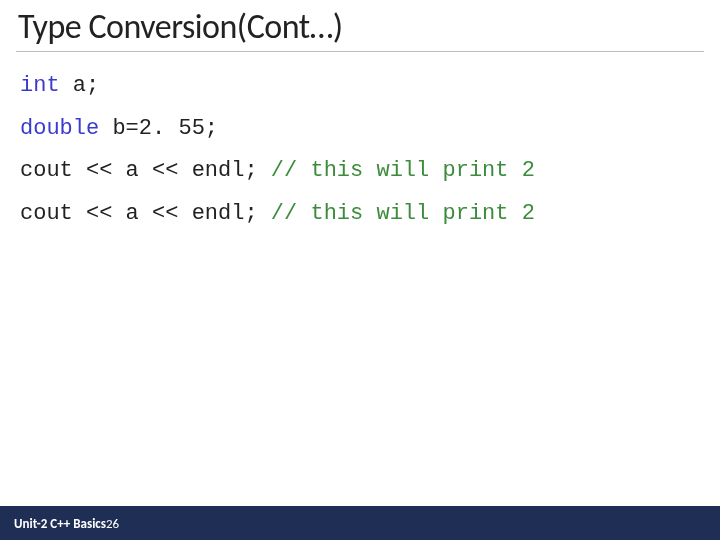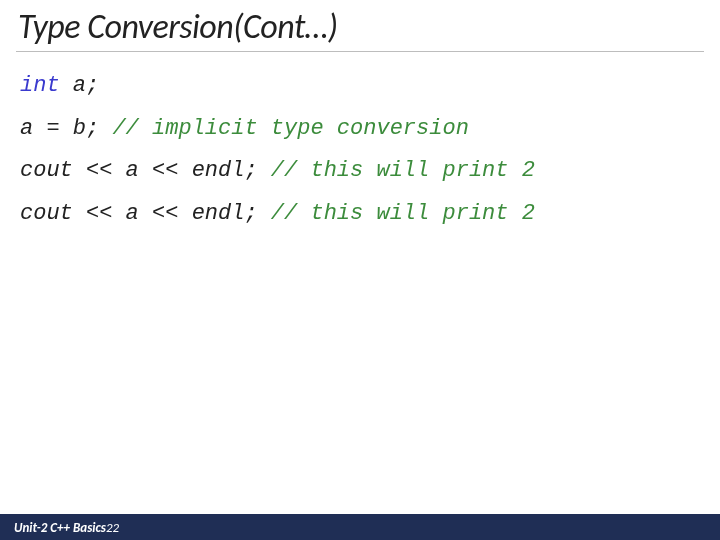--- a/index.html
+++ b/index.html
@@ -1,15 +1,15 @@
 <!DOCTYPE html>
 <html><head>
 <meta charset="utf-8">
 <style>
-  * { margin: 0; padding: 0; box-sizing: border-box; font-style: italic; }
+  * { margin: 0; padding: 0; box-sizing: border-box; }
   body {
     width: 720px;
     height: 540px;
     background: #ffffff;
     font-family: Calibri, Arial, sans-serif;
     position: relative;
     overflow: hidden;
   }
   .slide-title {
     font-size: 34px;
@@ -35,42 +35,42 @@
     white-space: pre;
   }
   .kw { color: #3a3ace; }
   .comment { color: #3c8c3c; }
   .seg { display: inline; margin-top: 13px; }
   .footer {
     position: absolute;
     bottom: 0;
     left: 0;
     right: 0;
-    height: 26px;
+    height: 34px;
     background: #1f2e55;
     color: #ffffff;
     font-size: 13px;
     display: flex;
     align-items: center;
     padding: 0 14px;
     font-family: Calibri, Arial, sans-serif;
   }
   .footer-left { flex: 0 0 auto; font-weight: 600; }
   .footer-center { flex: 1 1 auto; text-align: center; font-weight: 600; }
   .footer-right { flex: 0 0 auto; font-weight: 400; }
 </style>
 </head>
 <body>
 
 <div class="slide-title">Type Conversion(Cont…)</div>
 <div class="title-underline"></div>
 
 <div class="code-area">
   <div class="code-line"><span class="kw seg">int</span><span class="seg"> a;</span></div>
-  <div class="code-line"><span class="seg">a = b; </span><span class="comment seg">// implicit type conversion</span></div>
+  <div class="code-line"><span class="kw seg">double</span><span class="seg"> b=2. 55;</span></div>
   <div class="code-line"><span class="seg">cout &lt;&lt; a &lt;&lt; endl; </span><span class="comment seg">// this will print 2</span></div>
   <div class="code-line"><span class="seg">cout &lt;&lt; a &lt;&lt; endl; </span><span class="comment seg">// this will print 2</span></div>
 </div>
 
 <div class="footer">
   <div class="footer-left">Unit-2 C++ Basics</div>
-  <div class="footer-right">22</div>
+  <div class="footer-right">26</div>
 </div>
 
 </body></html>

